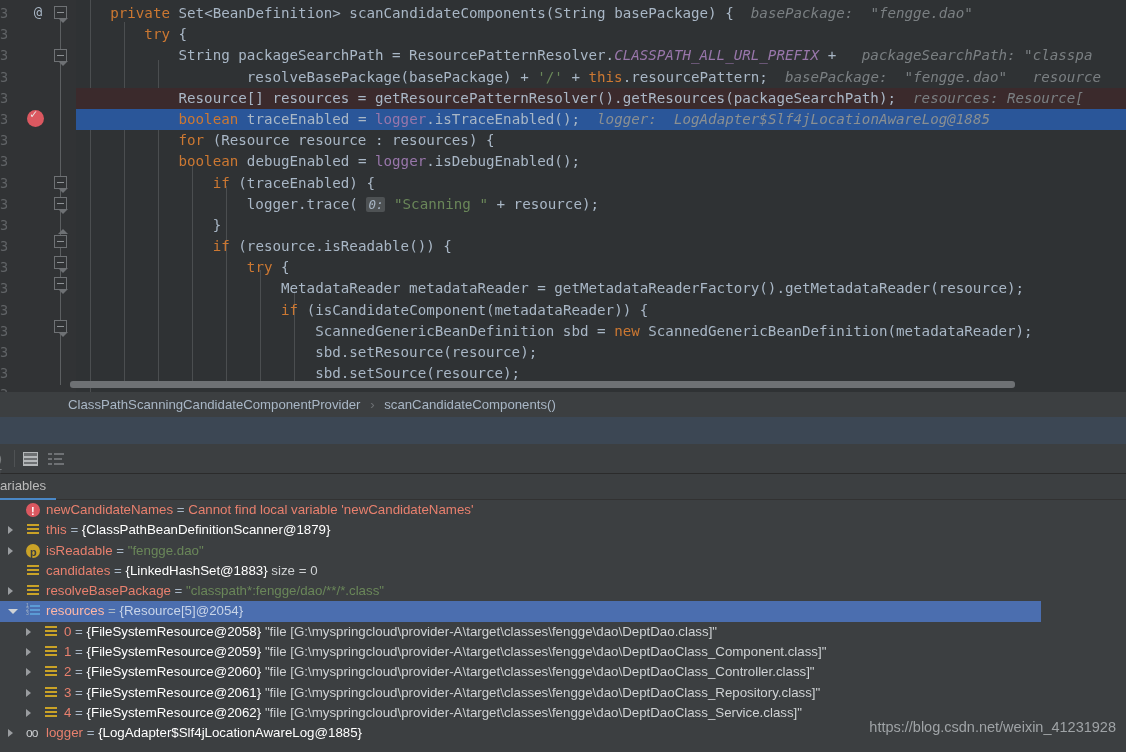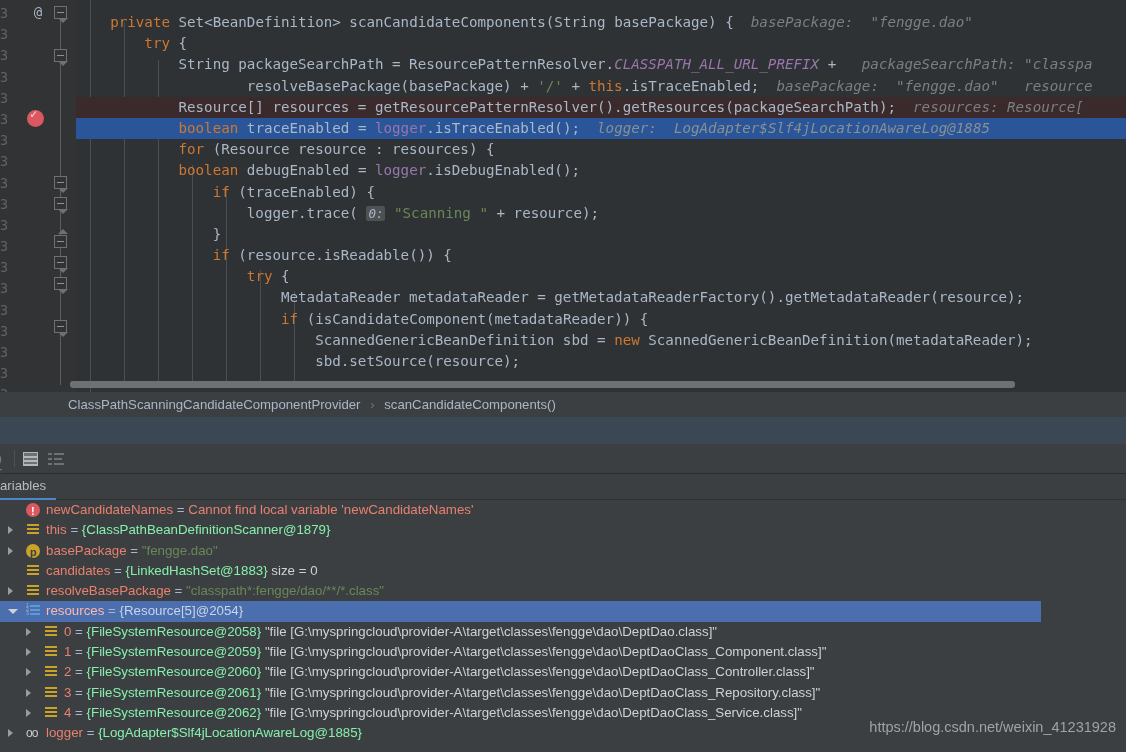--- a/index.html
+++ b/index.html
@@ -58,21 +58,21 @@
     border-top: 5px solid #6e7174;
   }
   .fold.up::before {
     content: ""; position: absolute; left: 3px; top: -7px;
     border-left: 5px solid transparent; border-right: 5px solid transparent;
     border-bottom: 5px solid #6e7174;
   }
 
   .codearea {
     position: absolute; left: 76px; top: 0; width: 1050px; height: 392px;
-    padding-top: 12px;
+    padding-top: 3px;
   }
   .line {
     position: relative; height: 21.2px; line-height: 21.2px;
     font-size: 14.2px; white-space: pre; color: #a9b7c6;
   }
   .line.bp-line { background: #3b2a2c; }
   .line.cur-line { background: #2a5699; }
   .indent-guides { position: absolute; left: 76px; top: 0; width: 1050px; height: 392px; pointer-events: none; }
   .ig { position: absolute; width: 1px; background: #4b4e50; }
 
@@ -207,21 +207,21 @@
   .ic-array span {
     position: absolute; left: 0; color: #a9b7c6; font-size: 5px;
     font-family: "Liberation Sans", sans-serif; line-height: 4px;
   }
   .ic-field {
     color: #c8cbce; font-size: 12px; letter-spacing: -1px;
     font-family: "Liberation Sans", sans-serif; line-height: 14px;
   }
   .vname  { color: #e8806e; }
   .veq    { color: #a9b7c6; }
-  .vref   { color: #86efac; }
+  .vref   { color: #ffffff; }
   .vstr   { color: #6a8759; }
   .verr   { color: #e8806e; }
   .vplain { color: #cfd2d4; }
   .vsize  { color: #cfd2d4; }
   .vrow.sel .vref { color: #c8d4e8; }
   .vrow.sel .vname { color: #ffb8a8; }
 
   .watermark {
     position: absolute; right: 10px; top: 719px;
     color: #9fa3a6; font-size: 14.5px;
@@ -277,33 +277,34 @@
       <div class="ig" style="left:116px; top:165px;height:217px"></div>
       <div class="ig" style="left:150px; top:186px;height:196px"></div>
       <div class="ig" style="left:184px; top:270px;height:112px"></div>
       <div class="ig" style="left:218px; top:291px;height:91px"></div>
     </div>
 
     <div class="codearea" id="codearea">
         <div class="line"><span class="txt">    </span><span class="kw">private</span><span class="txt"> Set&lt;BeanDefinition&gt; </span><span class="txt">scanCandidateComponents</span><span class="txt">(String basePackage) {</span><span class="hint">  basePackage:  "fengge.dao"</span></div>
         <div class="line"><span class="txt">        </span><span class="kw">try</span><span class="txt"> {</span></div>
         <div class="line"><span class="txt">            String packageSearchPath = ResourcePatternResolver.</span><span class="sfld">CLASSPATH_ALL_URL_PREFIX</span><span class="txt"> + </span><span class="hint">  packageSearchPath: "classpa</span></div>
-        <div class="line"><span class="txt">                    resolveBasePackage(basePackage) + </span><span class="str">'/'</span><span class="txt"> + </span><span class="kw">this</span><span class="txt">.isTraceEnabled;</span><span class="hint">  basePackage:  "fengge.dao"   resource</span></div>
+        <div class="line"><span class="txt">                    resolveBasePackage(basePackage) + </span><span class="str">'/'</span><span class="txt"> + </span><span class="kw">this</span><span class="txt">.resourcePattern;</span><span class="hint">  basePackage:  "fengge.dao"   resource</span></div>
         <div class="line bp-line"><span class="txt">            Resource[] resources = getResourcePatternResolver().getResources(packageSearchPath);</span><span class="hint">  resources: Resource[</span></div>
         <div class="line cur-line"><span class="txt">            </span><span class="kw">boolean</span><span class="txt"> traceEnabled = </span><span class="fld">logger</span><span class="txt">.isTraceEnabled();</span><span class="hint-p">  logger:  LogAdapter$Slf4jLocationAwareLog@1885</span></div>
         <div class="line"><span class="txt">            </span><span class="kw">for</span><span class="txt"> (Resource resource : resources) {</span></div>
         <div class="line"><span class="txt">            </span><span class="kw">boolean</span><span class="txt"> debugEnabled = </span><span class="fld">logger</span><span class="txt">.isDebugEnabled();</span></div>
         <div class="line"><span class="txt">                </span><span class="kw">if</span><span class="txt"> (traceEnabled) {</span></div>
         <div class="line"><span class="txt">                    logger.trace( </span><span class="pbadge">0:</span><span class="txt"> </span><span class="str">"Scanning "</span><span class="txt"> + resource);</span></div>
         <div class="line"><span class="txt">                }</span></div>
         <div class="line"><span class="txt">                </span><span class="kw">if</span><span class="txt"> (resource.isReadable()) {</span></div>
         <div class="line"><span class="txt">                    </span><span class="kw">try</span><span class="txt"> {</span></div>
         <div class="line"><span class="txt">                        MetadataReader metadataReader = getMetadataReaderFactory().getMetadataReader(resource);</span></div>
         <div class="line"><span class="txt">                        </span><span class="kw">if</span><span class="txt"> (isCandidateComponent(metadataReader)) {</span></div>
         <div class="line"><span class="txt">                            ScannedGenericBeanDefinition sbd = </span><span class="kw">new</span><span class="txt"> ScannedGenericBeanDefinition(metadataReader);</span></div>
+        <div class="line"><span class="txt">                            sbd.setResource(resource);</span></div>
         <div class="line"><span class="txt">                            sbd.setSource(resource);</span></div>
       </div>
 
     <div class="hscroll"></div>
   </div>
 
   <div class="breadcrumb">
     <span>ClassPathScanningCandidateComponentProvider</span>
     <span class="sep">›</span>
     <span>scanCandidateComponents()</span>
@@ -332,21 +333,21 @@
     </div>
   </div>
 
   <div class="vars" id="vars">
       <div class="vrow"><div class="vicon ic-err" style="left: 26px;"></div><span style="margin-left: 46px;"><span class="vname">newCandidateNames</span><span class="veq"> = </span><span class="verr">Cannot find local variable 'newCandidateNames'</span></span></div>
       <div class="vrow"><div class="arrow" style="left: 8px;"></div><div class="vicon ic-obj" style="left: 26px;">
           <i style="top: 1px;"></i>
           <i style="top: 5px;"></i>
           <i style="top: 9px;"></i>
         </div><span style="margin-left: 46px;"><span class="vname">this</span><span class="veq"> = </span><span class="vref">{ClassPathBeanDefinitionScanner@1879}</span></span></div>
-      <div class="vrow"><div class="arrow" style="left: 8px;"></div><div class="vicon ic-param" style="left: 26px;"></div><span style="margin-left: 46px;"><span class="vname">basePackage</span><span class="veq"> = </span><span class="vstr">"fengge.dao"</span></span></div>
+      <div class="vrow"><div class="arrow" style="left: 8px;"></div><div class="vicon ic-param" style="left: 26px;"></div><span style="margin-left: 46px;"><span class="vname">isReadable</span><span class="veq"> = </span><span class="vstr">"fengge.dao"</span></span></div>
       <div class="vrow"><div class="vicon ic-obj" style="left: 26px;">
           <i style="top: 1px;"></i>
           <i style="top: 5px;"></i>
           <i style="top: 9px;"></i>
         </div><span style="margin-left: 46px;"><span class="vname">candidates</span><span class="veq"> = </span><span class="vref">{LinkedHashSet@1883}</span><span class="vsize">  size = 0</span></span></div>
       <div class="vrow"><div class="arrow" style="left: 8px;"></div><div class="vicon ic-obj" style="left: 26px;">
           <i style="top: 1px;"></i>
           <i style="top: 5px;"></i>
           <i style="top: 9px;"></i>
         </div><span style="margin-left: 46px;"><span class="vname">resolveBasePackage</span><span class="veq"> = </span><span class="vstr">"classpath*:fengge/dao/**/*.class"</span></span></div>

